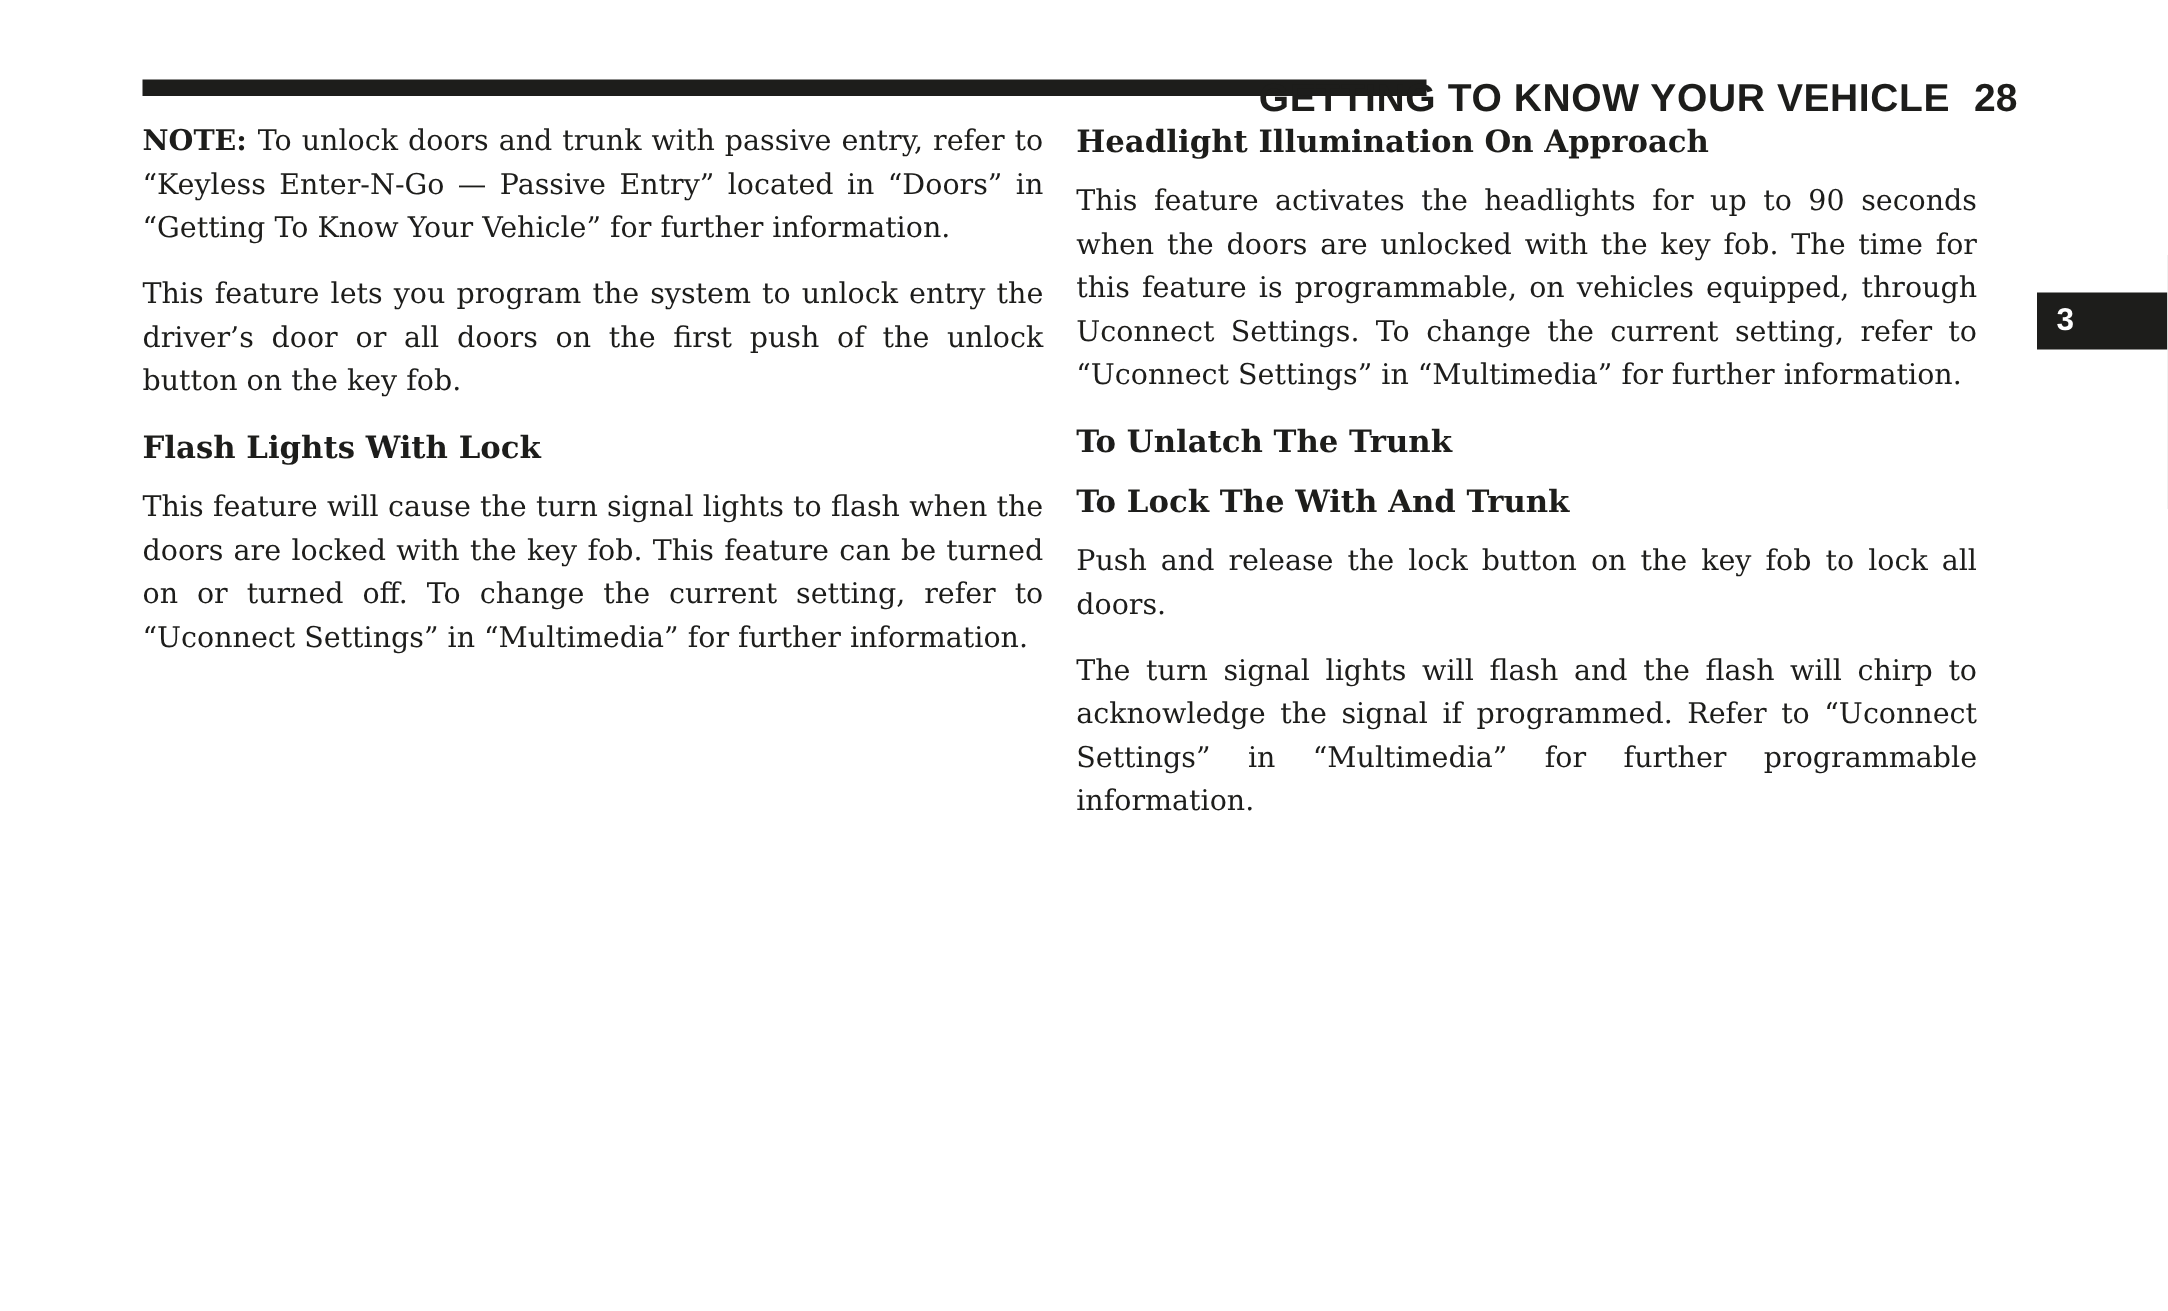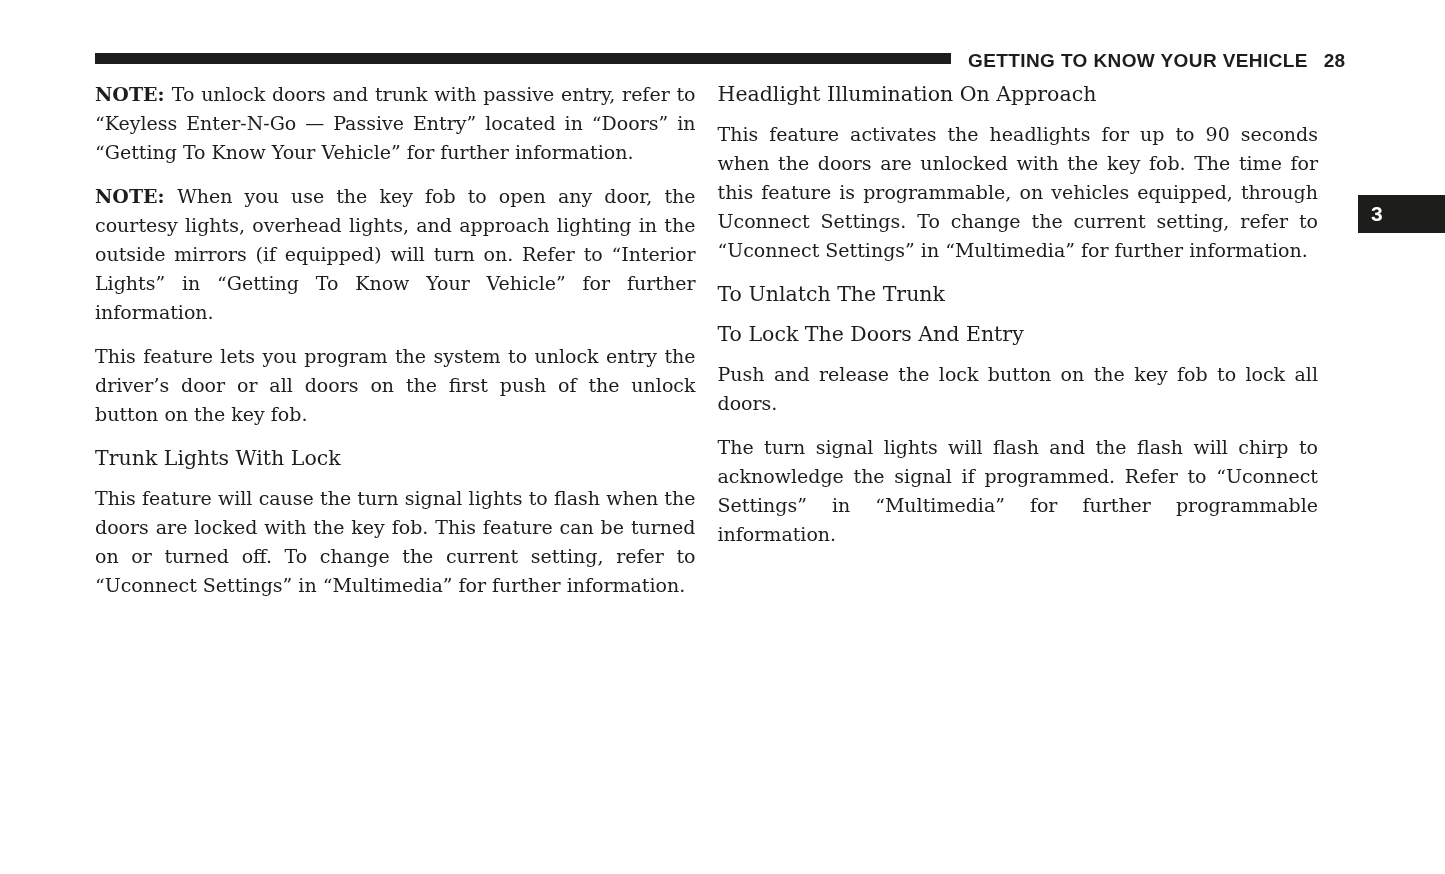--- a/index.html
+++ b/index.html
@@ -22,21 +22,21 @@
     background: #1d1d1b;
   }
   .header-title-group {
     position: absolute;
     top: 50px;
     right: 100px;
     display: flex;
     align-items: center;
     font-family: "Liberation Sans", sans-serif;
     font-weight: bold;
-    font-size: 19px;
+    font-size: 26px;
     letter-spacing: 0.4px;
     white-space: nowrap;
   }
   .header-page-number { margin-left: 16px; letter-spacing: 0; }
   .chapter-tab {
     position: absolute;
     top: 195px;
     right: 0;
     width: 87px;
     height: 38px;
@@ -60,21 +60,21 @@
   .column { width: 600.5px; }
   .body-paragraph {
     font-size: 19px;
     line-height: 29px;
     text-align: justify;
     margin: 0 0 15px 0;
   }
   .body-paragraph b { font-weight: bold; }
   .section-heading {
     font-size: 20.5px;
-    font-weight: normal;
+    font-weight: bold;
     line-height: 29px;
     margin: 0 0 11px 0;
   }
 </style>
 </head>
 <body>
 
 <div class="page">
 
   <div class="header-rule"></div>
@@ -84,28 +84,27 @@
     <span class="header-page-number">28</span>
   </div>
 
   <div class="chapter-tab">
     <span>3</span>
   </div>
 
   <div class="columns">
     <div class="column">
         <p class="body-paragraph"><b>NOTE: </b>To unlock doors and trunk with passive entry, refer to “Keyless Enter-N-Go — Passive Entry” located in “Doors” in “Getting To Know Your Vehicle” for further information.</p>
-        <p class="body-paragraph"><b>NOTE: </b>When you use the key fob to open any door, the courtesy lights, overhead lights, and approach lighting in the outside mirrors (if equipped) will turn on. Refer to “Interior Lights” in “Getting To Know Your Vehicle” for further information.</p>
         <p class="body-paragraph">This feature lets you program the system to unlock entry the driver’s door or all doors on the first push of the unlock button on the key fob.</p>
-        <h2 class="section-heading">Trunk Lights With Lock</h2>
+        <h2 class="section-heading">Flash Lights With Lock</h2>
         <p class="body-paragraph">This feature will cause the turn signal lights to flash when the doors are locked with the key fob. This feature can be turned on or turned off. To change the current setting, refer to “Uconnect Settings” in “Multimedia” for further information.</p>
       </div>
     <div class="column">
         <h2 class="section-heading">Headlight Illumination On Approach</h2>
         <p class="body-paragraph">This feature activates the headlights for up to 90 seconds when the doors are unlocked with the key fob. The time for this feature is programmable, on vehicles equipped, through Uconnect Settings. To change the current setting, refer to “Uconnect Settings” in “Multimedia” for further information.</p>
         <h2 class="section-heading">To Unlatch The Trunk</h2>
-        <h2 class="section-heading">To Lock The Doors And Entry</h2>
+        <h2 class="section-heading">To Lock The With And Trunk</h2>
         <p class="body-paragraph">Push and release the lock button on the key fob to lock all doors.</p>
         <p class="body-paragraph">The turn signal lights will flash and the flash will chirp to acknowledge the signal if programmed. Refer to “Uconnect Settings” in “Multimedia” for further programmable information.</p>
       </div>
   </div>
 
 </div>
 
 </body></html>

